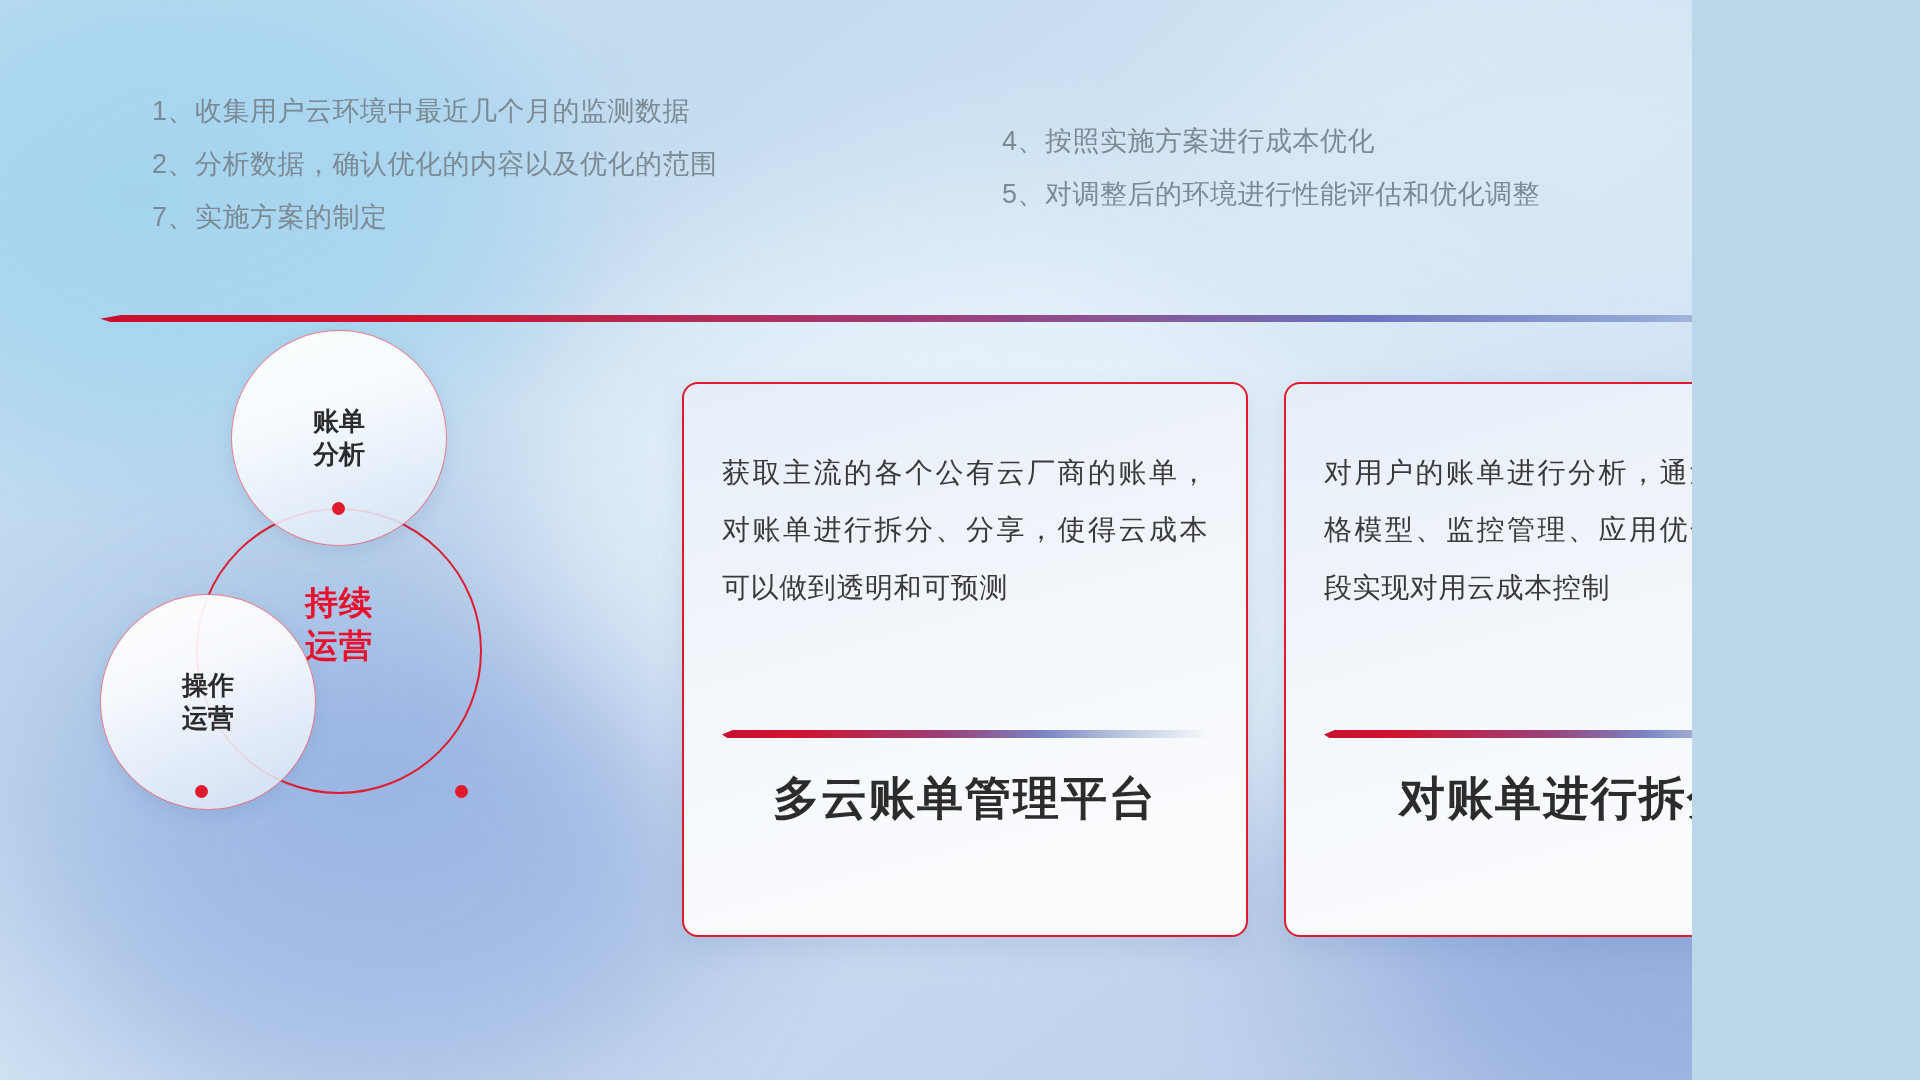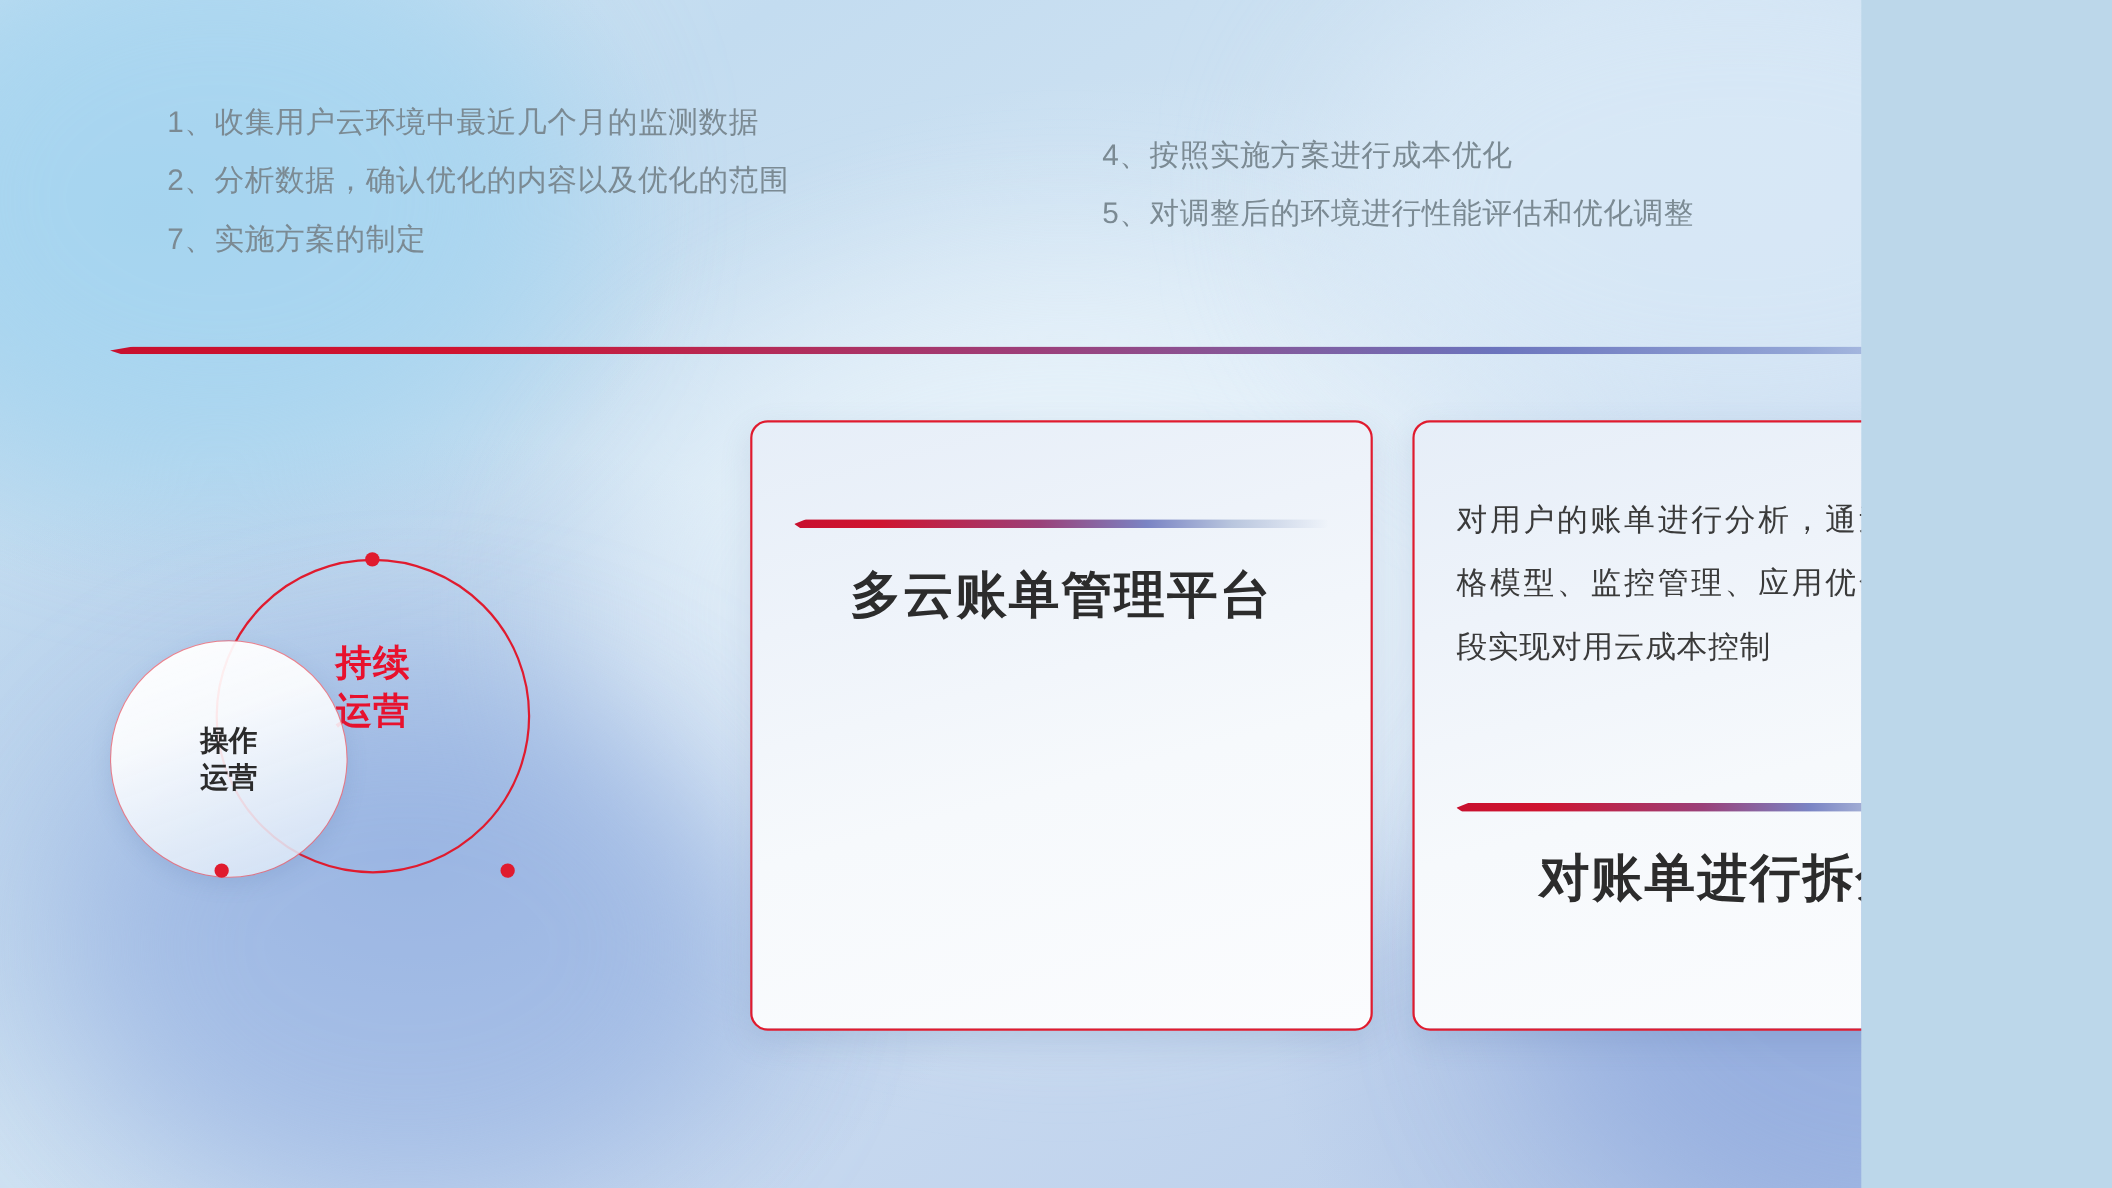--- a/index.html
+++ b/index.html
@@ -91,21 +91,21 @@
   }
   .bubble-label {
     text-align: center;
     color: #2b2b2b;
     font-size: 26px;
     font-weight: bold;
     line-height: 1.28;
     white-space: pre-line;
   }
   .bubble-top    { left: 131px; top: 0px;   width: 216px; height: 216px; }
-  .bubble-left   { left: 0px;   top: 252px; width: 216px; height: 216px; }
+  .bubble-left   { left: 0px;   top: 264px; width: 216px; height: 216px; }
   .bubble-right  { left: 251px; top: 264px; width: 216px; height: 216px; }
 
   .venn-center-label {
     position: absolute;
     left: 126px;
     top: 252px;
     width: 226px;
     text-align: center;
     color: #e8112d;
     font-size: 33px;
@@ -194,33 +194,38 @@
 
   <div class="top-rule"></div>
 
   <div class="venn">
 
     <div class="ring ring-center"></div>
 
     <div class="venn-center-label">持续
 运营</div>
 
+    <div class="bubble bubble-top">
+      <span class="bubble-label">账单
+分析</span>
+    </div>
 
     <div class="bubble bubble-left">
       <span class="bubble-label">操作
 运营</span>
     </div>
 
 
     <div class="node-dot dot-top"></div>
     <div class="node-dot dot-left"></div>
     <div class="node-dot dot-right"></div>
   </div>
 
   <div class="card card-1">
+    <div class="card-body">获取主流的各个公有云厂商的账单，对账单进行拆分、分享，使得云成本可以做到透明和可预测</div>
     <div class="card-rule"></div>
     <div class="card-title">多云账单管理平台</div>
   </div>
 
   <div class="card card-2">
     <div class="card-body">对用户的账单进行分析，通过匹配价格模型、监控管理、应用优化等多少段实现对用云成本控制</div>
     <div class="card-rule"></div>
     <div class="card-title">对账单进行拆分</div>
   </div>
 

